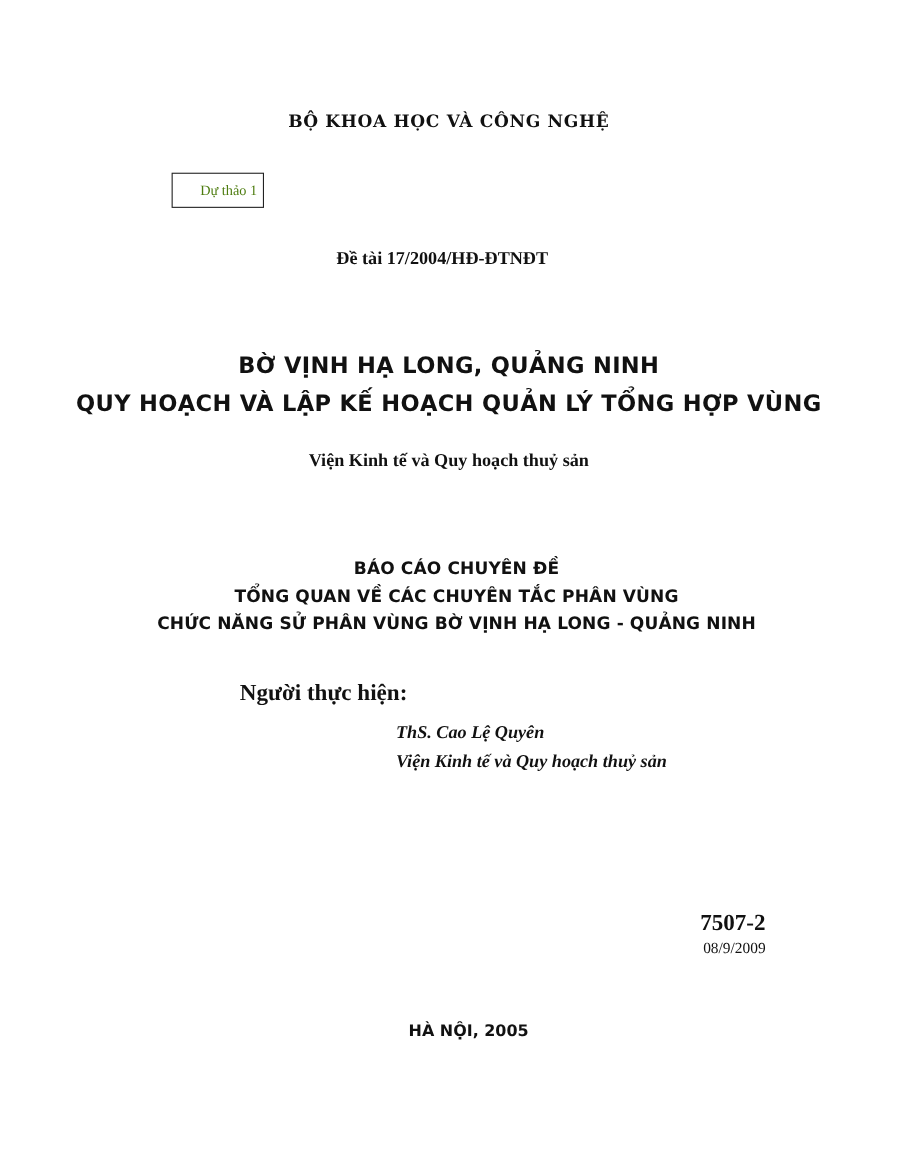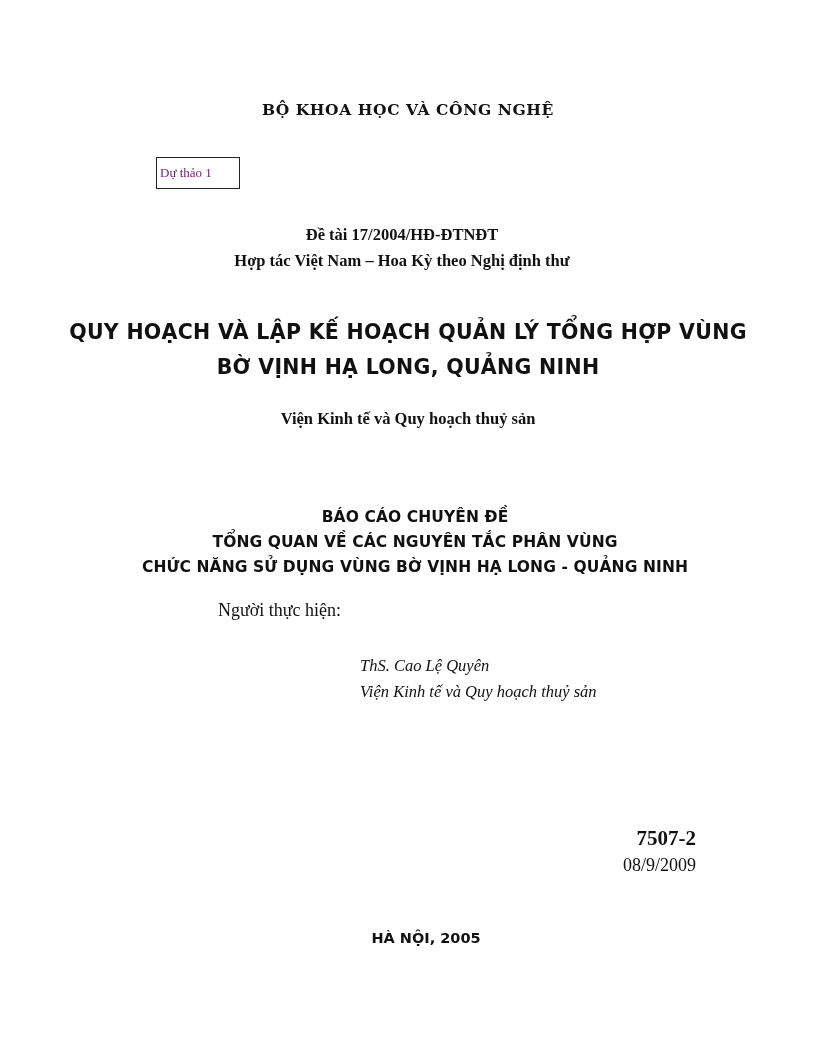--- a/index.html
+++ b/index.html
@@ -38,25 +38,25 @@
   .draft-box {
     position: absolute;
     top: 157px;
     left: 156px;
     width: 84px;
     height: 32px;
     border: 1px solid #222;
     display: flex;
     align-items: center;
     justify-content: flex-start;
-    padding-left: 3px;
+    padding-left: 25px;
     box-sizing: border-box;
     font-family: "Liberation Serif", serif;
     font-size: 13px;
-    color: #701a75;
+    color: #4d7c0f;
   }
 
   .project-block {
     position: absolute;
     top: 222px;
     left: 0;
     right: 12px;
     text-align: center;
     font-family: "Liberation Serif", serif;
     font-weight: bold;
@@ -97,53 +97,53 @@
     text-align: center;
     font-family: "DejaVu Sans", sans-serif;
     font-weight: bold;
     font-size: 15.5px;
     line-height: 1.62;
     letter-spacing: 0.1px;
   }
 
   .author-label {
     position: absolute;
-    top: 600px;
+    top: 617px;
     left: 218px;
     font-family: "Liberation Serif", serif;
-    font-weight: normal;
-    font-size: 18px;
+    font-weight: bold;
+    font-size: 21px;
   }
 
   .author-block {
     position: absolute;
     top: 653px;
     left: 360px;
     font-family: "Liberation Serif", serif;
-    font-weight: normal;
+    font-weight: bold;
     font-style: italic;
     font-size: 16.5px;
     line-height: 1.6;
   }
 
   .stamp-number {
     position: absolute;
     top: 826px;
     right: 120px;
     font-family: "Liberation Serif", serif;
     font-weight: bold;
     font-size: 21px;
     text-align: left;
   }
   .stamp-date {
     position: absolute;
     top: 855px;
     right: 120px;
     font-family: "Liberation Serif", serif;
-    font-size: 18px;
+    font-size: 14px;
     text-align: center;
   }
 
   .footer-place {
     position: absolute;
     top: 930px;
     left: 0;
     right: 0;
     text-align: center;
     font-family: "DejaVu Sans", sans-serif;
@@ -160,36 +160,35 @@
 <div class="page">
 
   <div class="ministry">BỘ KHOA HỌC VÀ CÔNG NGHỆ</div>
 
   <div class="draft-box">
     <span>Dự thảo 1</span>
   </div>
 
   <div class="project-block">
     <span class="line">Đề tài 17/2004/HĐ-ĐTNĐT</span>
-    <span class="line">Hợp tác Việt Nam – Hoa Kỳ theo Nghị định thư</span>
   </div>
 
   <div class="main-title">
+    <span class="line">BỜ VỊNH HẠ LONG, QUẢNG NINH</span>
     <span class="line">QUY HOẠCH VÀ LẬP KẾ HOẠCH QUẢN LÝ TỔNG HỢP VÙNG</span>
-    <span class="line">BỜ VỊNH HẠ LONG, QUẢNG NINH</span>
   </div>
 
   <div class="agency-block">
     <span class="line">Viện Kinh tế và Quy hoạch thuỷ sản</span>
   </div>
 
   <div class="report-block">
     <span class="line">BÁO CÁO CHUYÊN ĐỀ</span>
-    <span class="line">TỔNG QUAN VỀ CÁC NGUYÊN TẮC PHÂN VÙNG</span>
-    <span class="line">CHỨC NĂNG SỬ DỤNG VÙNG BỜ VỊNH HẠ LONG - QUẢNG NINH</span>
+    <span class="line">TỔNG QUAN VỀ CÁC CHUYÊN TẮC PHÂN VÙNG</span>
+    <span class="line">CHỨC NĂNG SỬ PHÂN VÙNG BỜ VỊNH HẠ LONG - QUẢNG NINH</span>
   </div>
 
   <div class="author-label">Người thực hiện:</div>
 
   <div class="author-block">
     <span class="line">ThS. Cao Lệ Quyên</span>
     <span class="line">Viện Kinh tế và Quy hoạch thuỷ sản</span>
   </div>
 
   <div class="stamp-number">7507-2</div>

